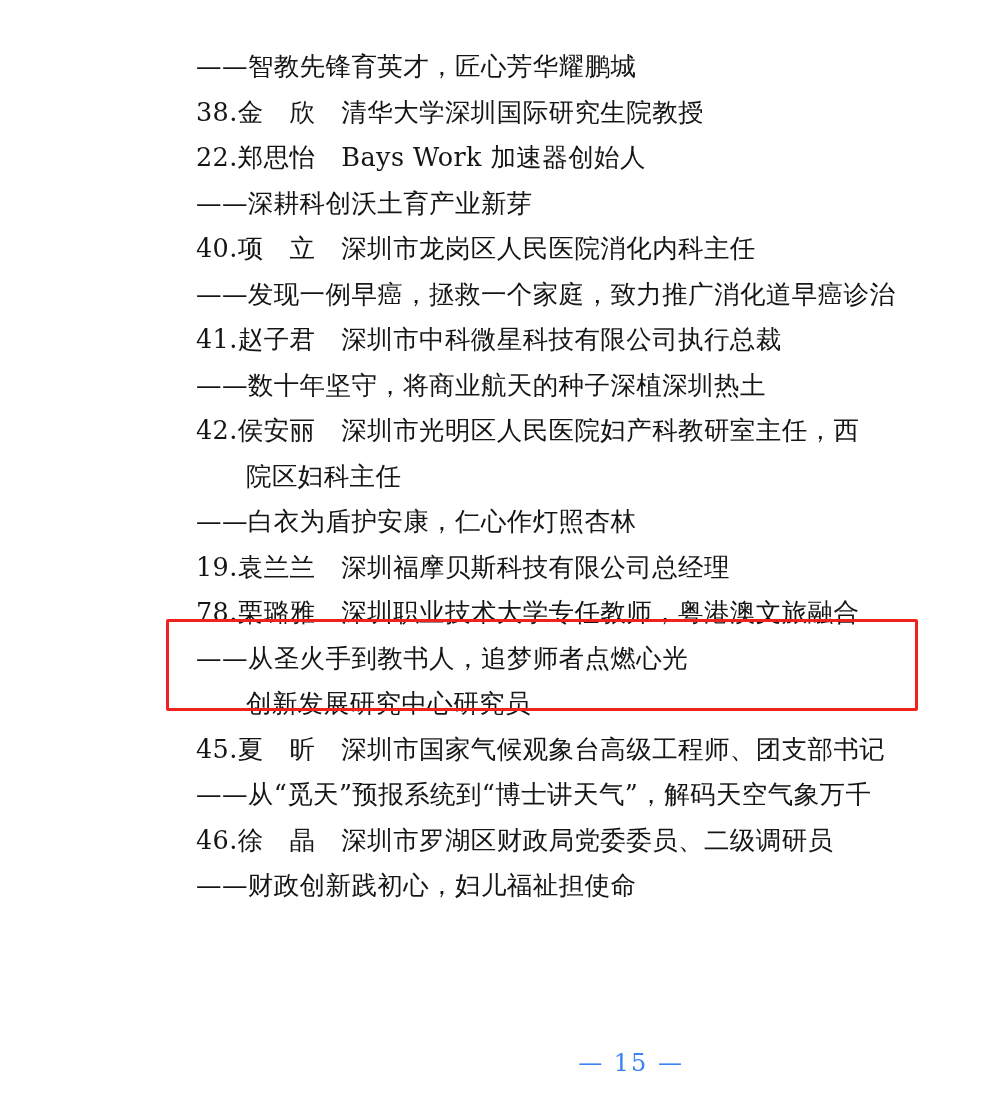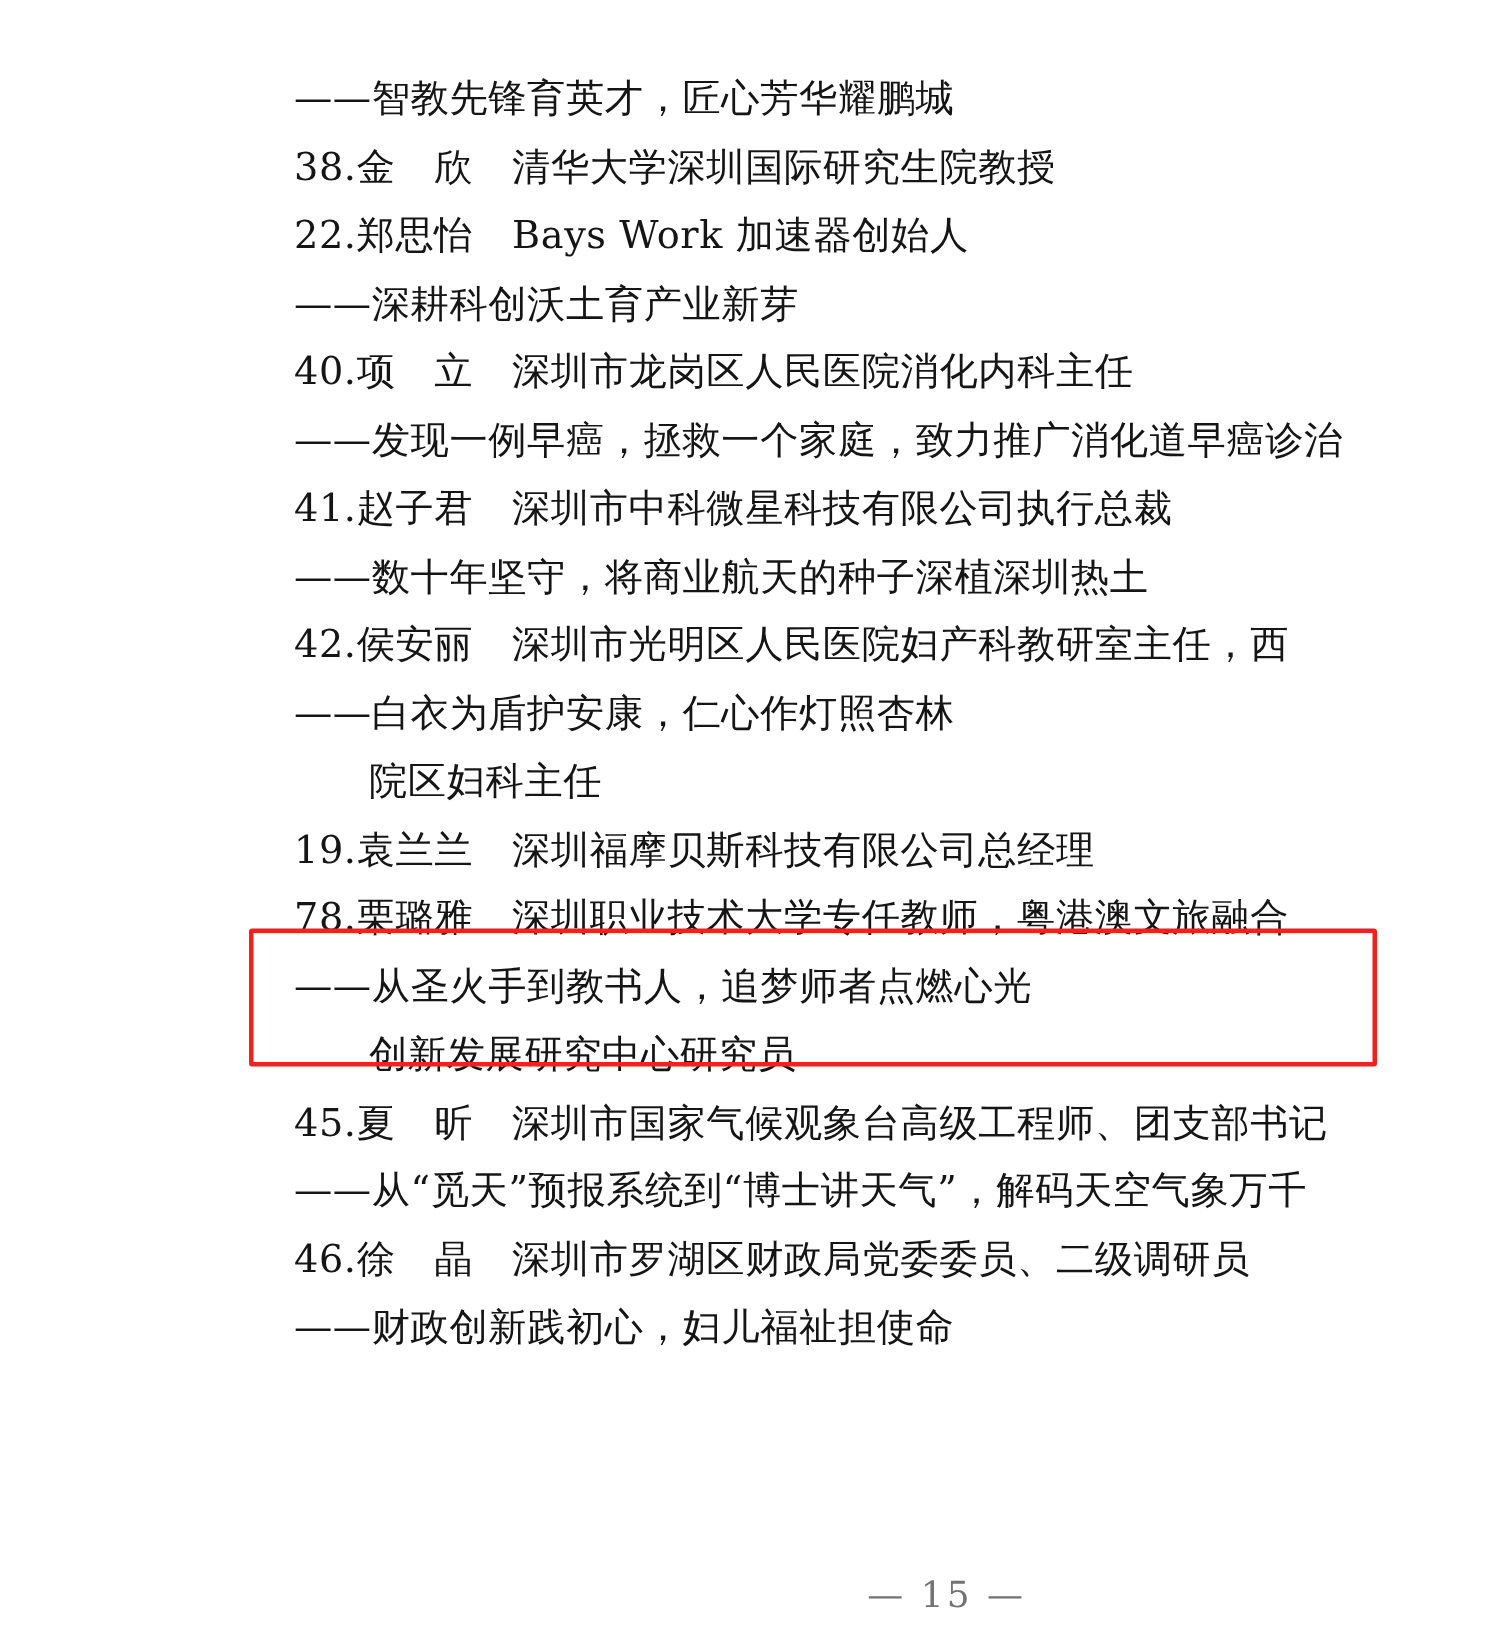--- a/index.html
+++ b/index.html
@@ -51,40 +51,40 @@
     border-radius: 2px;
     box-sizing: border-box;
     pointer-events: none;
   }
   .page-number {
     position: absolute;
     right: 188px;
     bottom: 22px;
     font-size: 24px;
     letter-spacing: 2px;
-    color: #737373;
+    color: #3b82f6;
     white-space: pre;
   }
 </style>
 </head>
 <body>
 
 <div class="page">
   <div class="doc-body">
     <div class="line desc">——智教先锋育英才，匠心芳华耀鹏城</div>
     <div class="line entry">38.金　欣　清华大学深圳国际研究生院教授</div>
     <div class="line entry">22.郑思怡　Bays Work 加速器创始人</div>
     <div class="line desc">——深耕科创沃土育产业新芽</div>
     <div class="line entry">40.项　立　深圳市龙岗区人民医院消化内科主任</div>
     <div class="line desc">——发现一例早癌，拯救一个家庭，致力推广消化道早癌诊治</div>
     <div class="line entry">41.赵子君　深圳市中科微星科技有限公司执行总裁</div>
     <div class="line desc">——数十年坚守，将商业航天的种子深植深圳热土</div>
     <div class="line entry">42.侯安丽　深圳市光明区人民医院妇产科教研室主任，西</div>
+    <div class="line cont">院区妇科主任</div>
     <div class="line desc">——白衣为盾护安康，仁心作灯照杏林</div>
-    <div class="line cont">院区妇科主任</div>
     <div class="line entry">19.袁兰兰　深圳福摩贝斯科技有限公司总经理</div>
     <div class="line entry">78.栗璐雅　深圳职业技术大学专任教师，粤港澳文旅融合</div>
     <div class="line desc">——从圣火手到教书人，追梦师者点燃心光</div>
     <div class="line cont">创新发展研究中心研究员</div>
     <div class="line entry">45.夏　昕　深圳市国家气候观象台高级工程师、团支部书记</div>
     <div class="line desc">——从“觅天”预报系统到“博士讲天气”，解码天空气象万千</div>
     <div class="line entry">46.徐　晶　深圳市罗湖区财政局党委委员、二级调研员</div>
     <div class="line desc">——财政创新践初心，妇儿福祉担使命</div>
   </div>
 

